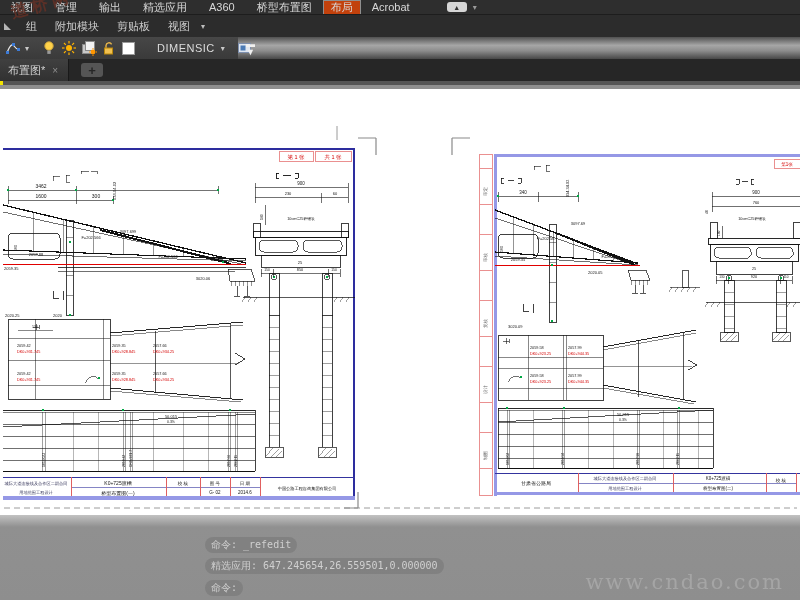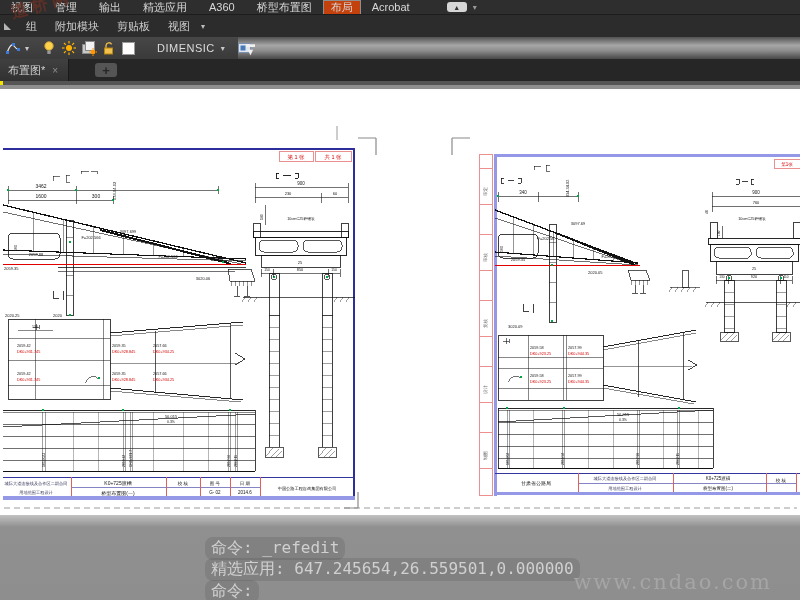--- a/index.html
+++ b/index.html
@@ -24,38 +24,38 @@
            background:linear-gradient(180deg,#515151 0%,#a6a6a6 38%,#8d8d8d 62%,#474747 100%);}
   .toolcluster{position:absolute;left:0;top:0;width:238px;height:22px;
                background:linear-gradient(180deg,#474747,#3a3a3a);
                display:flex;align-items:center;gap:4px;padding-left:5px;box-sizing:border-box;}
   .tsep{width:1px;height:16px;background:#5c5c5c;margin:0 2px;}
   .tico{width:16px;height:16px;display:flex;align-items:center;justify-content:center;}
   .layername{color:#dcdcdc;font-size:11px;letter-spacing:.5px;margin:0 2px 0 16px;}
   .ddarrow{color:#c9c9c9;font-size:8px;}
   .floatchev{position:absolute;left:246px;top:3px;color:#f0f0f0;font-size:9px;line-height:8px;text-align:center;}
   
-  .tabbar{position:absolute;left:0;top:59px;width:800px;height:22px;background:#262626;display:flex;align-items:stretch;gap:14px;}
+  .tabbar{position:absolute;left:0;top:59px;width:800px;height:22px;background:#262626;display:flex;align-items:stretch;}
   .ftab{display:flex;align-items:center;gap:7px;padding:0 10px 0 8px;background:linear-gradient(#404040,#313131);
         border-right:1px solid #191919;color:#d2d2d2;font-size:11px;}
   .ftab .x{color:#8f8f8f;font-size:10px;}
   .plusbtn{margin:4px 0 4px 12px;width:22px;border-radius:3px;background:#555;color:#262626;
            display:flex;align-items:center;justify-content:center;font-size:13px;font-weight:bold;}
   .graystrip{position:absolute;left:0;top:85px;width:800px;height:4px;background:#8f8f8f;border-bottom:1px solid #7d7d7d;}
   
   .canvas{position:absolute;left:0;top:89px;width:800px;height:426px;background:#ffffff;}
   .canvas svg{position:absolute;}
   svg text{font-family:"Liberation Sans",sans-serif;}
   .bk{fill:#161616;} .red{fill:#d40000;}
   
   .cmdarea{position:absolute;left:0;top:515px;width:800px;height:85px;
            background:linear-gradient(180deg,#c2c2c2 0,#909090 12px,#8e8e8e 100%);}
-  .cmdline{position:absolute;left:205px;font-family:"DejaVu Sans Mono",monospace;font-size:16px;
+  .cmdline{position:absolute;left:205px;font-family:"DejaVu Sans Mono",monospace;font-size:10px;
            color:#d0d0d0;background:rgba(55,55,55,.16);padding:1px 6px;border-radius:8px;white-space:pre;}
-  .sitewm{position:absolute;right:28px;bottom:6px;font-family:"DejaVu Serif",serif;
+  .sitewm{position:absolute;right:16px;bottom:6px;font-family:"DejaVu Serif",serif;
           font-size:21px;letter-spacing:2px;color:#a5a5a5;}
   .brandwm{position:absolute;left:8px;top:2px;transform:rotate(-16deg);transform-origin:left top;
            font-size:17px;font-weight:bold;letter-spacing:4px;color:rgba(99,48,38,.85);z-index:50;}
 </style>
 </head>
 <body>
 
 <div id="app">
 
   <div class="menubar">

